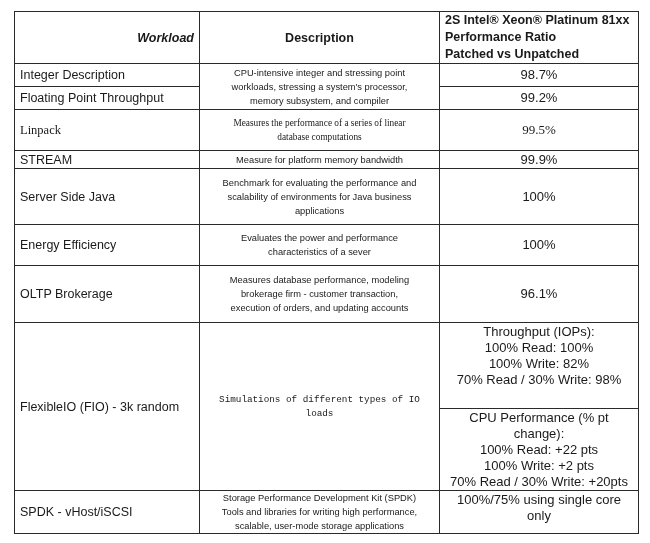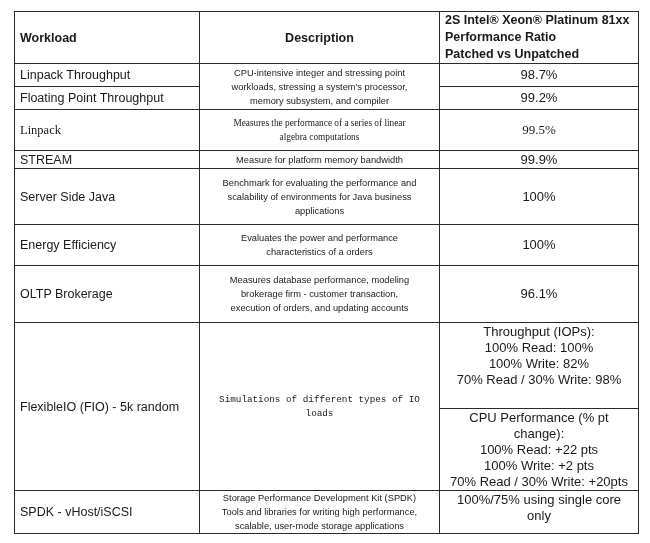--- a/index.html
+++ b/index.html
@@ -9,21 +9,21 @@
     position: absolute; left: 14px; top: 11px;
     width: 624px; border-collapse: collapse; table-layout: fixed;
   }
   table.perf td, table.perf th {
     border: 1.2px solid #2a2a2a; padding: 0 5px; vertical-align: middle;
   }
   col.c1 { width: 185px; }
   col.c2 { width: 240px; }
   col.c3 { width: 199px; }
   th { font-weight: bold; font-size: 12.5px; }
-  th.h1 { text-align: left; vertical-align: bottom; padding-bottom: 1px; }
+  th.h1 { text-align: right; vertical-align: bottom; padding-bottom: 1px; font-style: italic; }
   th.h2 { text-align: center; vertical-align: bottom; padding-bottom: 1px; }
   th.h3 { text-align: left; vertical-align: bottom; line-height: 17px; padding-bottom: 1px; }
   td.wl { font-size: 12.5px; text-align: left; }
   td.desc { font-size: 9.3px; text-align: center; line-height: 14px; vertical-align: top; padding-top: 1px; }
   td.desc.mid { vertical-align: middle; font-family: Liberation Mono, monospace; }
   td.val { font-size: 13px; text-align: center; line-height: 16px; }
   td.val.top { vertical-align: top; padding-top: 1px; }
   .line { display: block; }
   tr.h-head { height: 52px; }
   tr.h-int { height: 23px; }
@@ -51,38 +51,38 @@
     <th class="h1">Workload</th>
     <th class="h2">Description</th>
     <th class="h3">
       <span class="line">2S Intel® Xeon® Platinum 81xx</span>
       <span class="line">Performance Ratio</span>
       <span class="line">Patched vs Unpatched</span>
     </th>
   </tr>
 
   <tr class="h-int">
-    <td class="wl">Linpack Throughput</td>
+    <td class="wl">Integer Description</td>
     <td class="desc" rowspan="2">
       <span class="line">CPU-intensive integer and stressing point</span>
       <span class="line">workloads, stressing a system's processor,</span>
       <span class="line">memory subsystem, and compiler</span>
     </td>
     <td class="val">98.7%</td>
   </tr>
   <tr class="h-fp">
     <td class="wl">Floating Point Throughput</td>
     <td class="val">99.2%</td>
   </tr>
 
   <tr class="h-lin">
     <td class="wl">Linpack</td>
     <td class="desc">
       <span class="line">Measures the performance of a series of linear</span>
-      <span class="line">algebra computations</span>
+      <span class="line">database computations</span>
     </td>
     <td class="val">99.5%</td>
   </tr>
 
   <tr class="h-str">
     <td class="wl">STREAM</td>
     <td class="desc">
       <span class="line">Measure for platform memory bandwidth</span>
     </td>
     <td class="val">99.9%</td>
@@ -95,37 +95,37 @@
       <span class="line">scalability of environments for Java business</span>
       <span class="line">applications</span>
     </td>
     <td class="val">100%</td>
   </tr>
 
   <tr class="h-ee">
     <td class="wl">Energy Efficiency</td>
     <td class="desc">
       <span class="line">Evaluates the power and performance</span>
-      <span class="line">characteristics of a orders</span>
+      <span class="line">characteristics of a sever</span>
     </td>
     <td class="val">100%</td>
   </tr>
 
   <tr class="h-oltp">
     <td class="wl">OLTP Brokerage</td>
     <td class="desc">
       <span class="line">Measures database performance, modeling</span>
       <span class="line">brokerage firm - customer transaction,</span>
       <span class="line">execution of orders, and updating accounts</span>
     </td>
     <td class="val">96.1%</td>
   </tr>
 
   <tr class="h-fio1">
-    <td class="wl" rowspan="2">FlexibleIO (FIO) - 5k random</td>
+    <td class="wl" rowspan="2">FlexibleIO (FIO) - 3k random</td>
     <td class="desc mid" rowspan="2">
       <span class="line">Simulations of different types of IO loads</span>
     </td>
     <td class="val top">
       <span class="line">Throughput (IOPs):</span>
       <span class="line">100% Read: 100%</span>
       <span class="line">100% Write: 82%</span>
       <span class="line">70% Read / 30% Write: 98%</span>
     </td>
   </tr>

